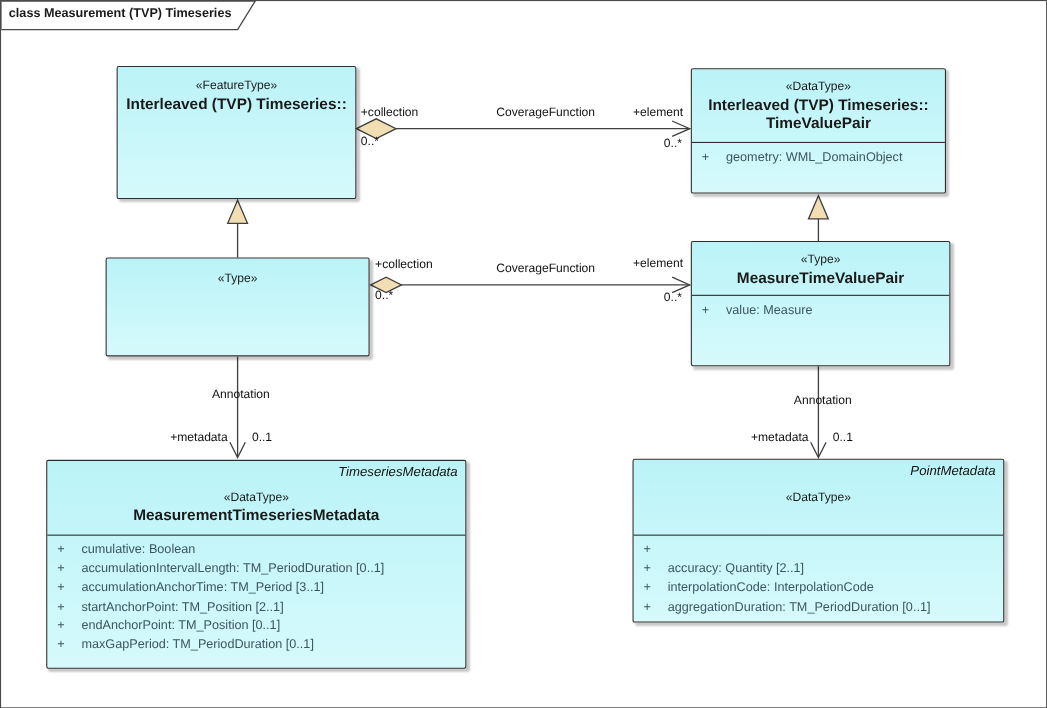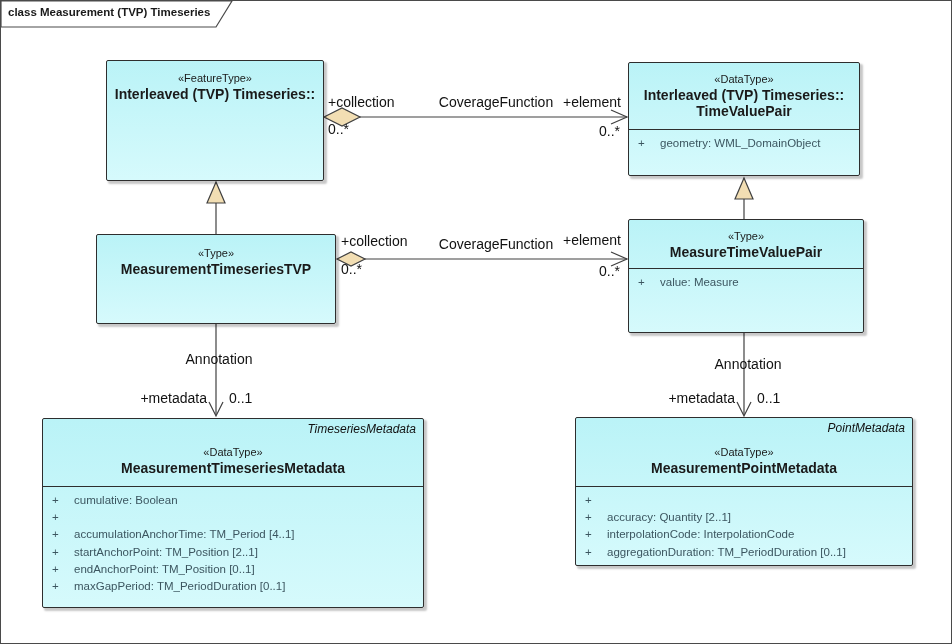--- a/index.html
+++ b/index.html
@@ -20,21 +20,21 @@
   .corner-label{
     position:absolute;top:3px;right:7px;font-size:12px;font-style:italic;color:#111;
   }
   .attrs{border-top:1px solid #2e2e2e;padding-top:4px;}
   .attr-row{
     display:flex;align-items:center;height:17.3px;
     font-size:11.5px;color:var(--attrColor,#3c5660);
   }
   .attr-row .vis{width:22px;padding-left:9px;flex:none;}
   .conn-label{
-    position:absolute;font-size:14px;white-space:nowrap;color:#111;line-height:13px;
+    position:absolute;font-size:11px;white-space:nowrap;color:#111;line-height:13px;
   }
   .center{transform:translateX(-50%);}
   .right{transform:translateX(-100%);}
   #tab-title{
     position:absolute;left:7px;top:5px;font-size:11.5px;font-weight:bold;white-space:nowrap;
   }
   svg.layer{position:absolute;left:0;top:0;pointer-events:none;}
 </style>
 </head>
 <body>
@@ -98,21 +98,20 @@
       <div class="attr-row">
         <span class="vis">+</span>
         <span>geometry: WML_DomainObject</span>
       </div>
     </div>
   </div>
 
   <div class="uml-box" style="left:95px;top:233px;width:240px;height:90px;">
     <div class="hdr" style="padding-top:10px;">
       <span class="stereo">«Type»</span>
-      <span class="cname">MeasurementTimeseriesTVP</span>
     </div>
   </div>
 
   <div class="uml-box" style="left:627px;top:218px;width:236px;height:114px;">
     <div class="hdr" style="height:48px;box-sizing:border-box;padding-top:8px;">
       <span class="stereo">«Type»</span>
       <span class="cname">MeasureTimeValuePair</span>
     </div>
     <div class="attrs">
       <div class="attr-row">
@@ -128,45 +127,45 @@
       <span class="stereo">«DataType»</span>
       <span class="cname">MeasurementTimeseriesMetadata</span>
     </div>
     <div class="attrs">
       <div class="attr-row">
         <span class="vis">+</span>
         <span>cumulative: Boolean</span>
       </div>
       <div class="attr-row">
         <span class="vis">+</span>
-      </div>
-      <div class="attr-row">
-        <span class="vis">+</span>
-        <span>accumulationAnchorTime: TM_Period [4..1]</span>
+        <span>accumulationIntervalLength: TM_PeriodDuration [0..1]</span>
+      </div>
+      <div class="attr-row">
+        <span class="vis">+</span>
+        <span>accumulationAnchorTime: TM_Period [3..1]</span>
       </div>
       <div class="attr-row">
         <span class="vis">+</span>
         <span>startAnchorPoint: TM_Position [2..1]</span>
       </div>
       <div class="attr-row">
         <span class="vis">+</span>
         <span>endAnchorPoint: TM_Position [0..1]</span>
       </div>
       <div class="attr-row">
         <span class="vis">+</span>
         <span>maxGapPeriod: TM_PeriodDuration [0..1]</span>
       </div>
     </div>
   </div>
 
   <div class="uml-box" style="left:574px;top:416px;width:338px;height:149px;">
     <span class="corner-label">PointMetadata</span>
     <div class="hdr" style="height:68px;box-sizing:border-box;padding-top:26px;">
       <span class="stereo">«DataType»</span>
-      <span class="cname">MeasurementPointMetadata</span>
     </div>
     <div class="attrs">
       <div class="attr-row">
         <span class="vis">+</span>
       </div>
       <div class="attr-row">
         <span class="vis">+</span>
         <span>accuracy: Quantity [2..1]</span>
       </div>
       <div class="attr-row">

